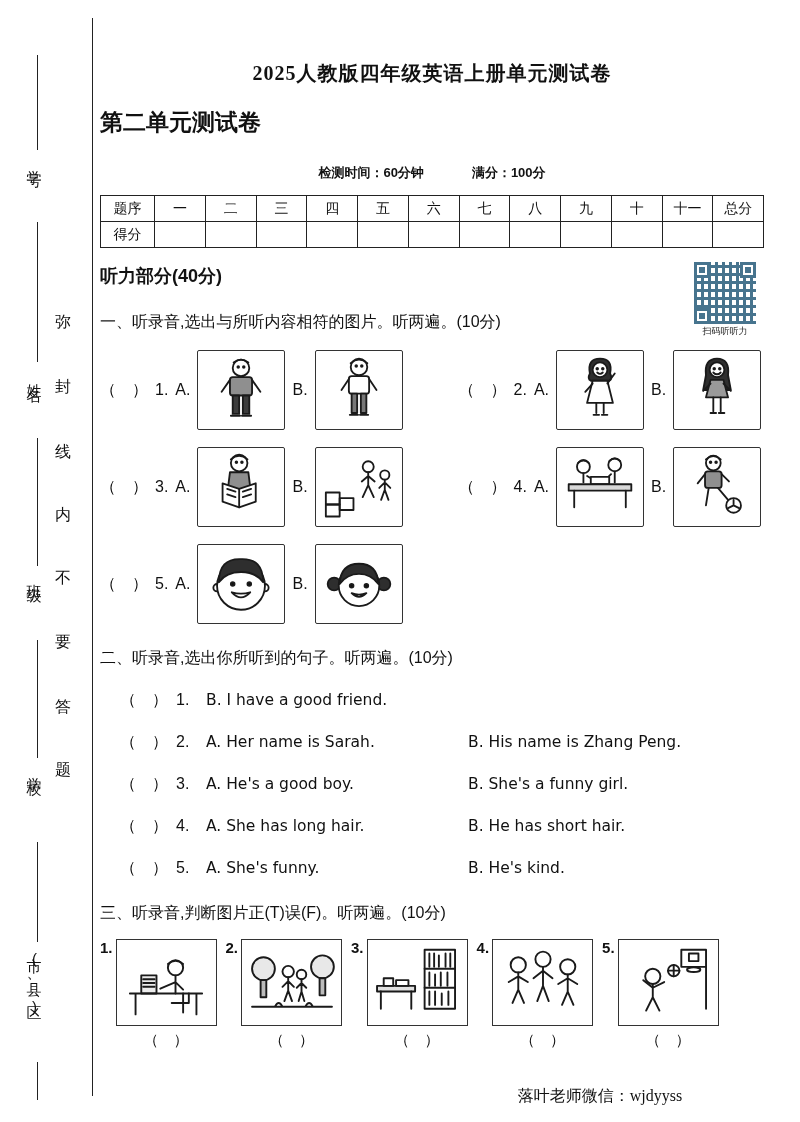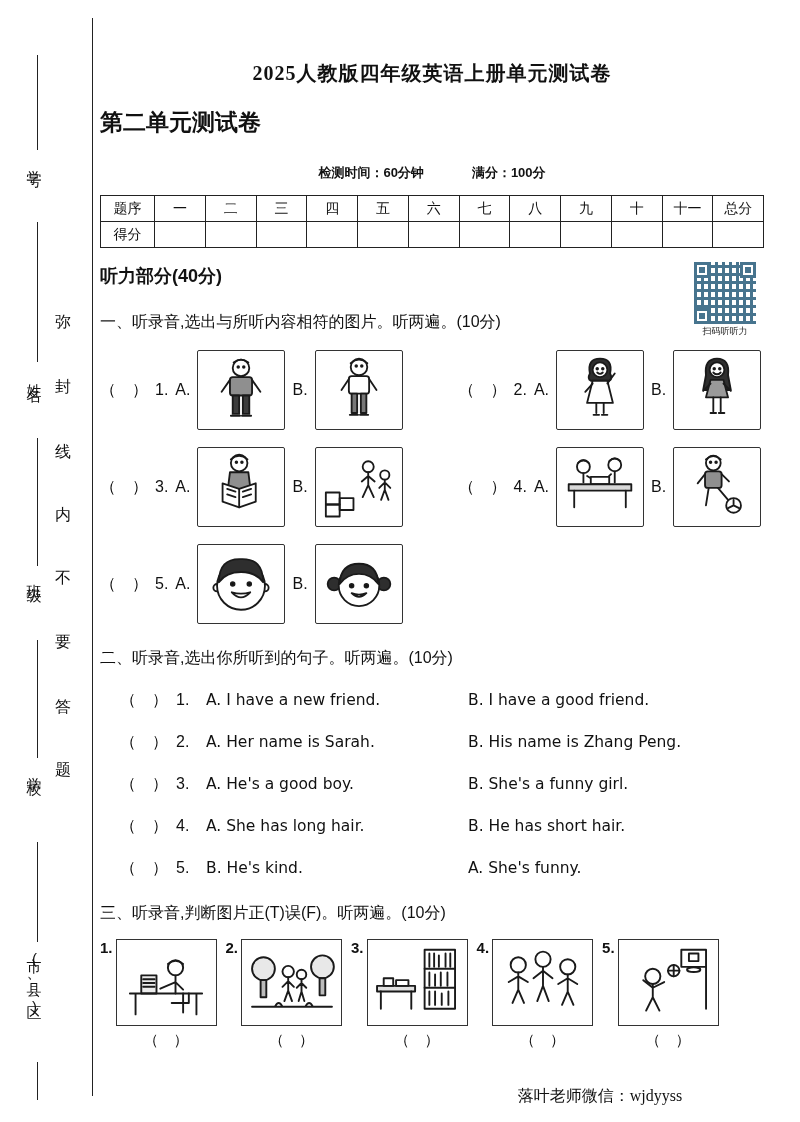--- a/index.html
+++ b/index.html
@@ -301,21 +301,20 @@
           </svg>
         </div>
       </div>
     </div>
 
     <div class="sec-title">二、听录音,选出你所听到的句子。听两遍。(10分)</div>
     <div class="s2-list">
       <div class="s2-row">
         <span>（　）</span>
         <span>1.</span>
-        <span class="sent">A. I have a new friend.</span>
         <span class="sent">B. I have a good friend.</span>
       </div>
       <div class="s2-row">
         <span>（　）</span>
         <span>2.</span>
         <span class="sent">A. Her name is Sarah.</span>
         <span class="sent">B. His name is Zhang Peng.</span>
       </div>
       <div class="s2-row">
         <span>（　）</span>
@@ -325,22 +324,22 @@
       </div>
       <div class="s2-row">
         <span>（　）</span>
         <span>4.</span>
         <span class="sent">A. She has long hair.</span>
         <span class="sent">B. He has short hair.</span>
       </div>
       <div class="s2-row">
         <span>（　）</span>
         <span>5.</span>
+        <span class="sent">A. She's funny.</span>
         <span class="sent">B. He's kind.</span>
-        <span class="sent">A. She's funny.</span>
       </div>
     </div>
 
     <div class="sec-title">三、听录音,判断图片正(T)误(F)。听两遍。(10分)</div>
     <div class="s3-row">
 
       <div class="s3-item">
         <span class="s3-num">1.</span>
         <div class="s3-col">
           <div class="imgbox3">

